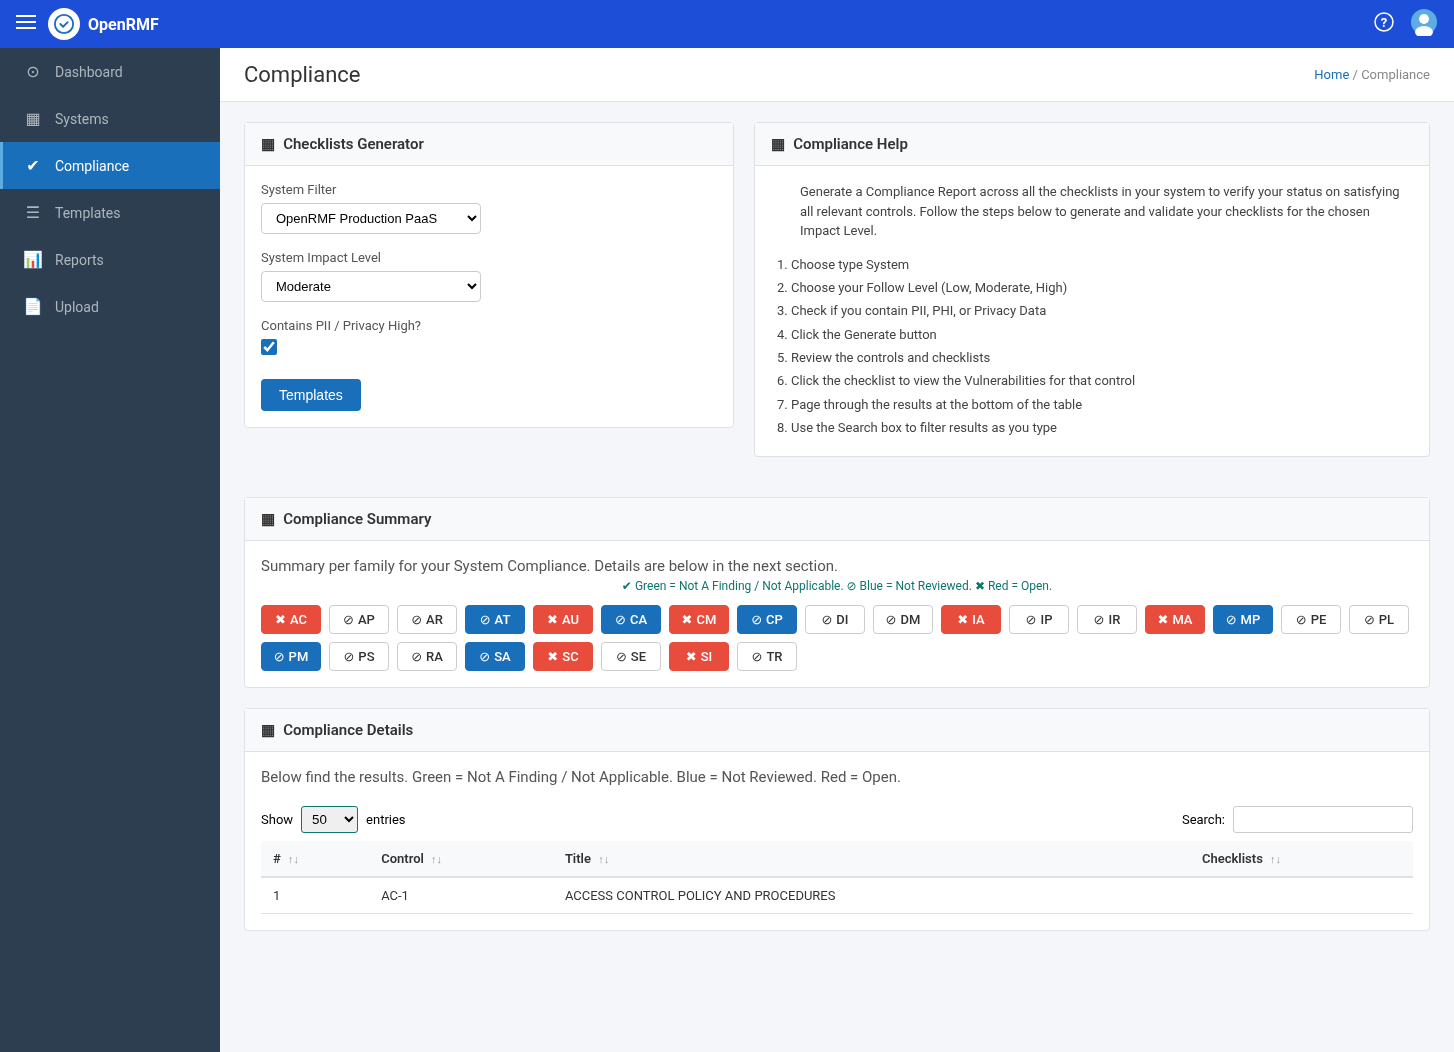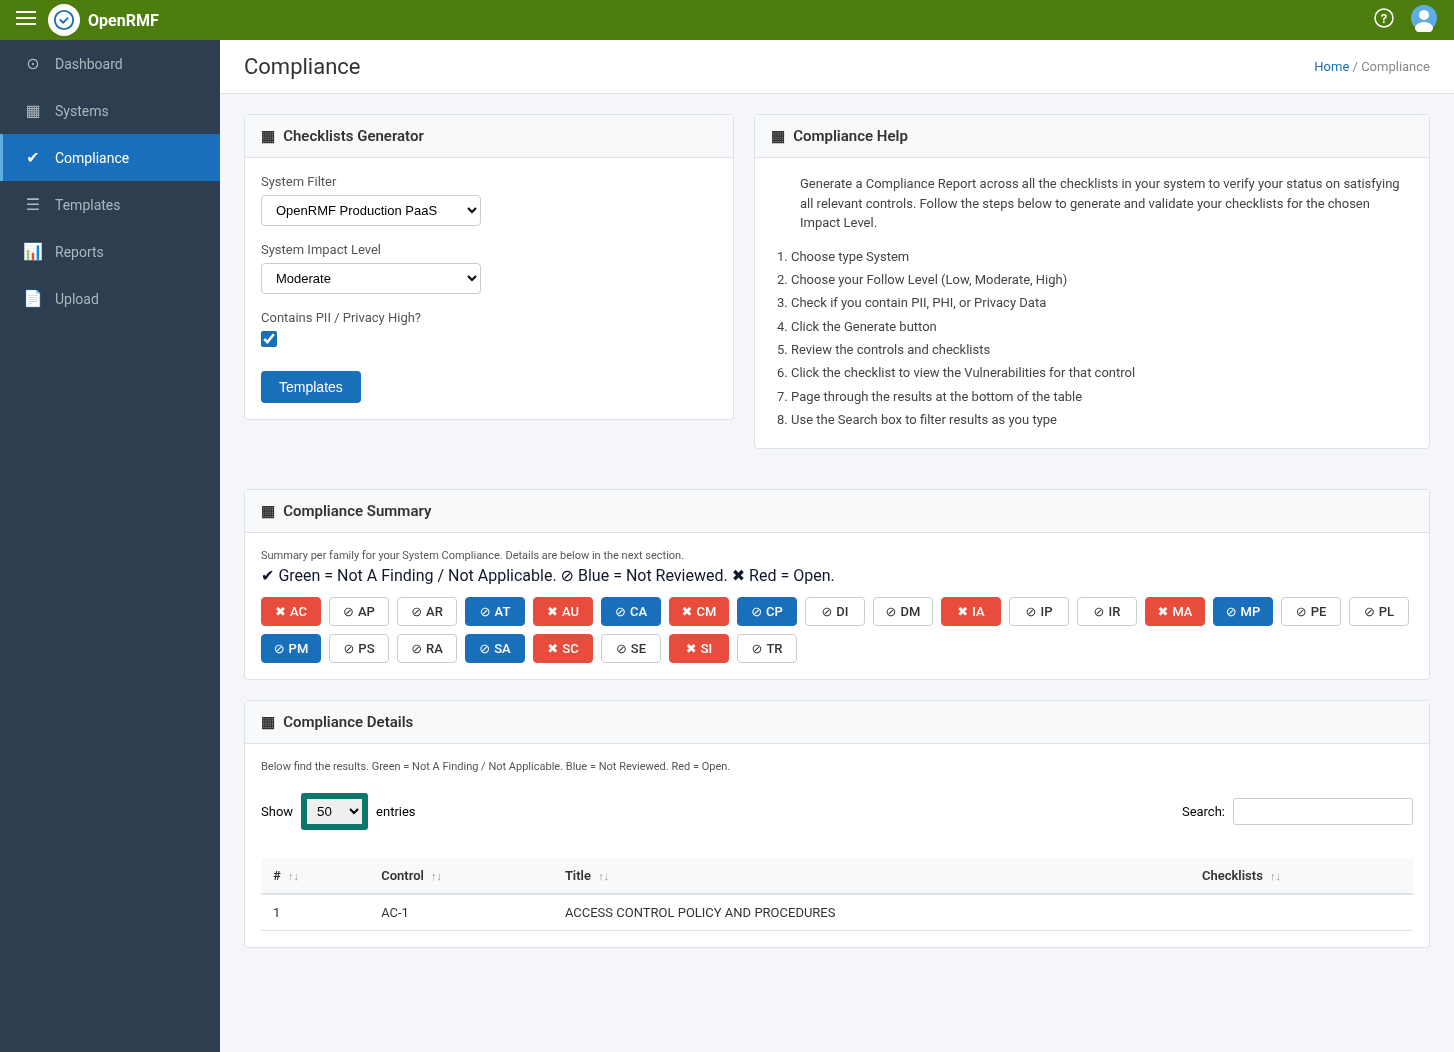--- a/index.html
+++ b/index.html
@@ -1,21 +1,21 @@
 <!DOCTYPE html>
 <html><head>
   <meta charset="utf-8">
   <style>
     * { box-sizing: border-box; margin: 0; padding: 0; }
     body { font-family: -apple-system, BlinkMacSystemFont, "Segoe UI", Roboto, Arial, sans-serif; font-size: 14px; background: #f4f6f9; display: flex; flex-direction: column; height: 100vh; }
 
     
     .topnav {
-      background: #4d7c0f;
-      height: 40px;
+      background: #1d4ed8;
+      height: 48px;
       display: flex;
       align-items: center;
       padding: 17px 16px;
       justify-content: space-between;
       flex-shrink: 0;
     }
     .topnav-left { display: flex; align-items: center; gap: 12px; }
     .topnav-logo { display: flex; align-items: center; gap: 8px; color: white; font-weight: bold; font-size: 16px; }
     .topnav-logo .logo-icon { width: 32px; height: 32px; background: white; border-radius: 50%; display: flex; align-items: center; justify-content: center; }
     .topnav-logo .logo-icon svg { width: 22px; height: 22px; }
@@ -120,21 +120,21 @@
       font-size: 14px;
       cursor: pointer;
       margin-top: 8px;
     }
 
     
     .help-desc { font-size: 13px; color: #444; margin-bottom: 12px; line-height: 1.5; margin-left: 29px; }
     .help-list { font-size: 13px; color: #444; padding-left: 20px; line-height: 1.8; }
 
     
-    .summary-legend { font-size: 16px; color: #0f172a; margin-bottom: 12px; }
+    .summary-legend { font-size: 12px; color: #0f766e; margin-bottom: 12px; text-align: center; }
     .badge-grid { display: flex; flex-wrap: wrap; gap: 8px; }
     .badge {
       display: inline-flex;
       align-items: center;
       gap: 4px;
       padding: 6px 10px;
       border-radius: 4px;
       font-size: 13px;
       font-weight: 500;
       border: 1px solid #ccc;
@@ -144,44 +144,44 @@
     }
     .badge-default { background: white; color: #333; border-color: #ccc; }
     .badge-blue { background: #1a6fbb; color: white; border-color: #1a6fbb; }
     .badge-red { background: #e74c3c; color: white; border-color: #e74c3c; }
 
     
     .table-controls {
       display: flex;
       justify-content: space-between;
       align-items: center;
-      margin-bottom: 28px;
+      margin-bottom: 8px;
     }
     .show-entries { display: flex; align-items: center; gap: 8px; font-size: 13px; }
-    .show-entries select { padding: 4px 6px; border: 6px solid #0f766e; border-radius: 3px; }
+    .show-entries select { padding: 4px 6px; border: 1px solid #0f766e; border-radius: 3px; }
     .search-box { display: flex; align-items: center; gap: 8px; font-size: 13px; }
     .search-box input { padding: 5px 8px; border: 1px solid #ccc; border-radius: 3px; width: 180px; }
 
     table { width: 100%; border-collapse: collapse; font-size: 13px; }
     th {
       background: #f8f9fa;
       border-bottom: 2px solid #dee2e6;
       padding: 10px 12px;
       text-align: left;
       font-weight: 600;
       color: #333;
     }
     td {
       padding: 10px 12px;
       border-bottom: 1px solid #dee2e6;
       color: #333;
     }
     .sort-icon { font-size: 11px; color: #999; margin-left: 4px; }
 
-    .compliance-summary-subtitle { font-size: 11px; color: #555; margin-bottom: 4px; }
+    .compliance-summary-subtitle { font-size: 15px; color: #555; margin-bottom: 4px; }
   </style>
 </head>
 <body>
 
 <div class="topnav">
   <div class="topnav-left">
     <span class="hamburger">
       <svg width="20" height="20" viewBox="0 0 20 20" fill="white">
           <rect y="3" width="20" height="2"></rect>
           <rect y="9" width="20" height="2"></rect>

